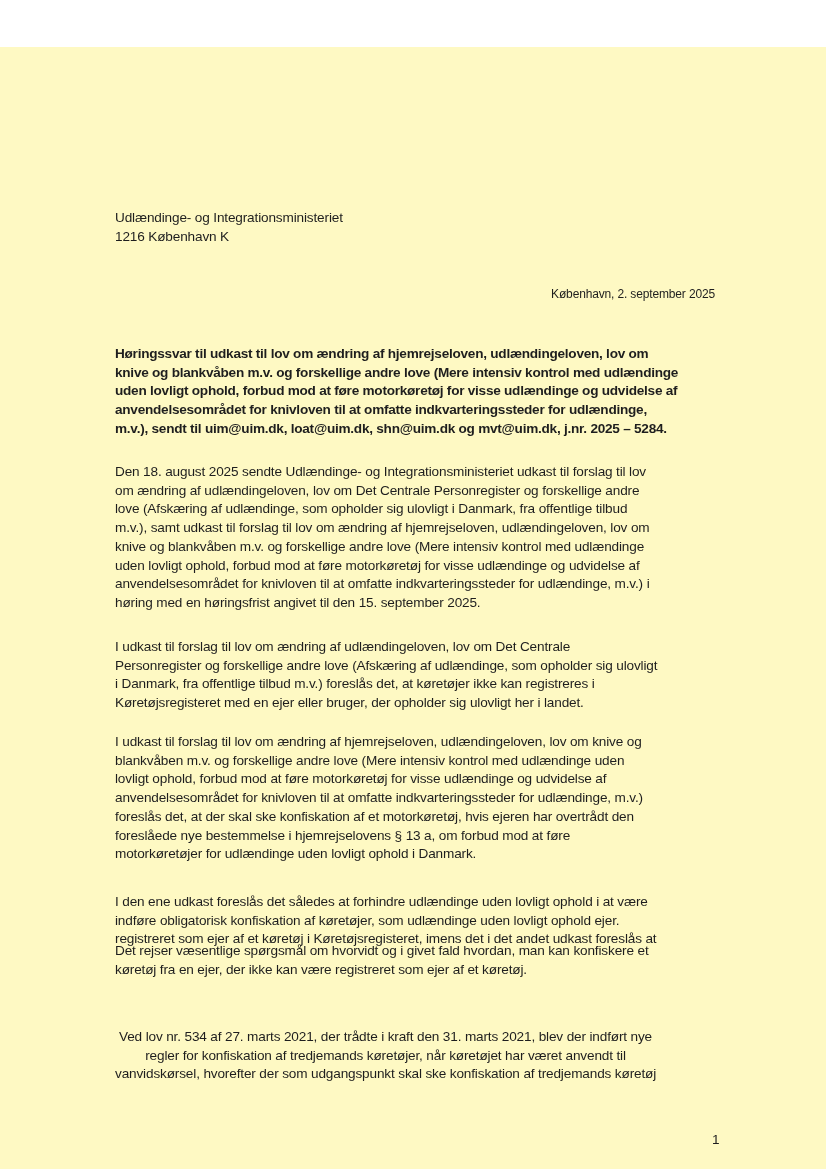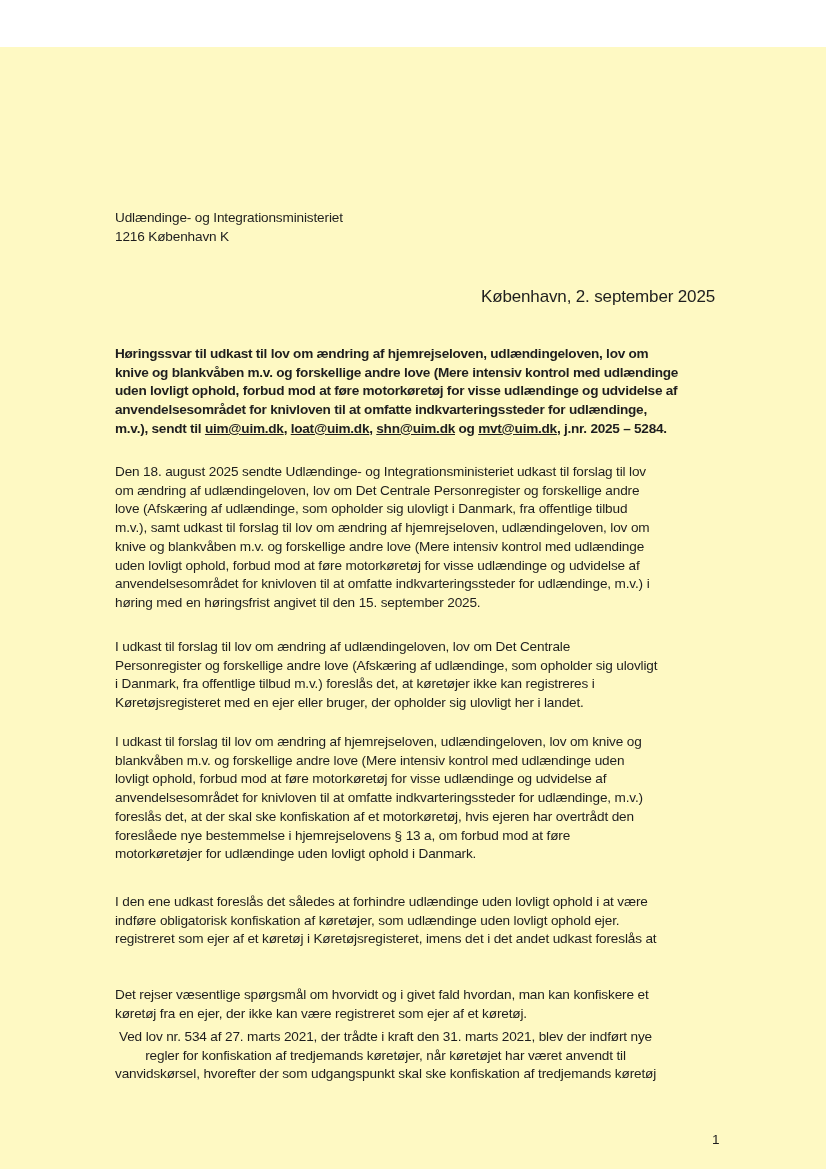--- a/index.html
+++ b/index.html
@@ -29,31 +29,31 @@
     line-height: 18.7px;
     letter-spacing: -0.15px;
     white-space: nowrap;
   }
   .line { display: block; }
   .address { top: 161px; line-height: 19px; }
   .date {
     position: absolute;
     top: 240px;
     right: 111px;
-    font-size: 17px;
+    font-size: 12px;
     white-space: nowrap;
     letter-spacing: -0.15px;
   }
   .subject { top: 298px; font-weight: bold; letter-spacing: -0.25px; }
-  .subject a { color: #1e1e1e; text-decoration: underline; }
+  .subject a { color: #1e1e1e; }
   .p1 { top: 416px; }
   .p2 { top: 591px; }
   .p3 { top: 686px; }
   .p4 { top: 846px; }
-  .p5 { top: 939px; }
+  .p5 { top: 895px; }
   .p6 { top: 981px; text-align: center; }
   .page-number {
     position: absolute;
     left: 712px;
     top: 1085px;
     font-size: 13.6px;
     white-space: nowrap;
   }
 </style>
 </head>

